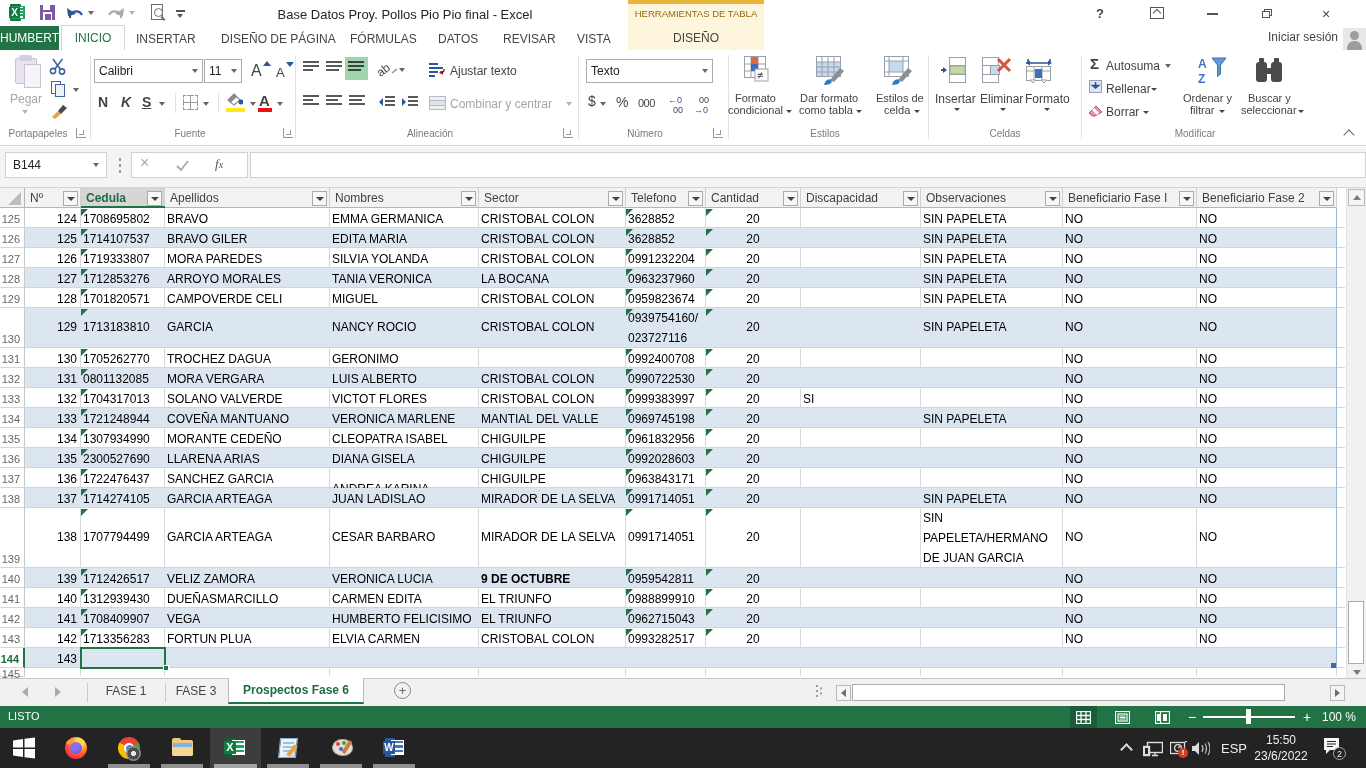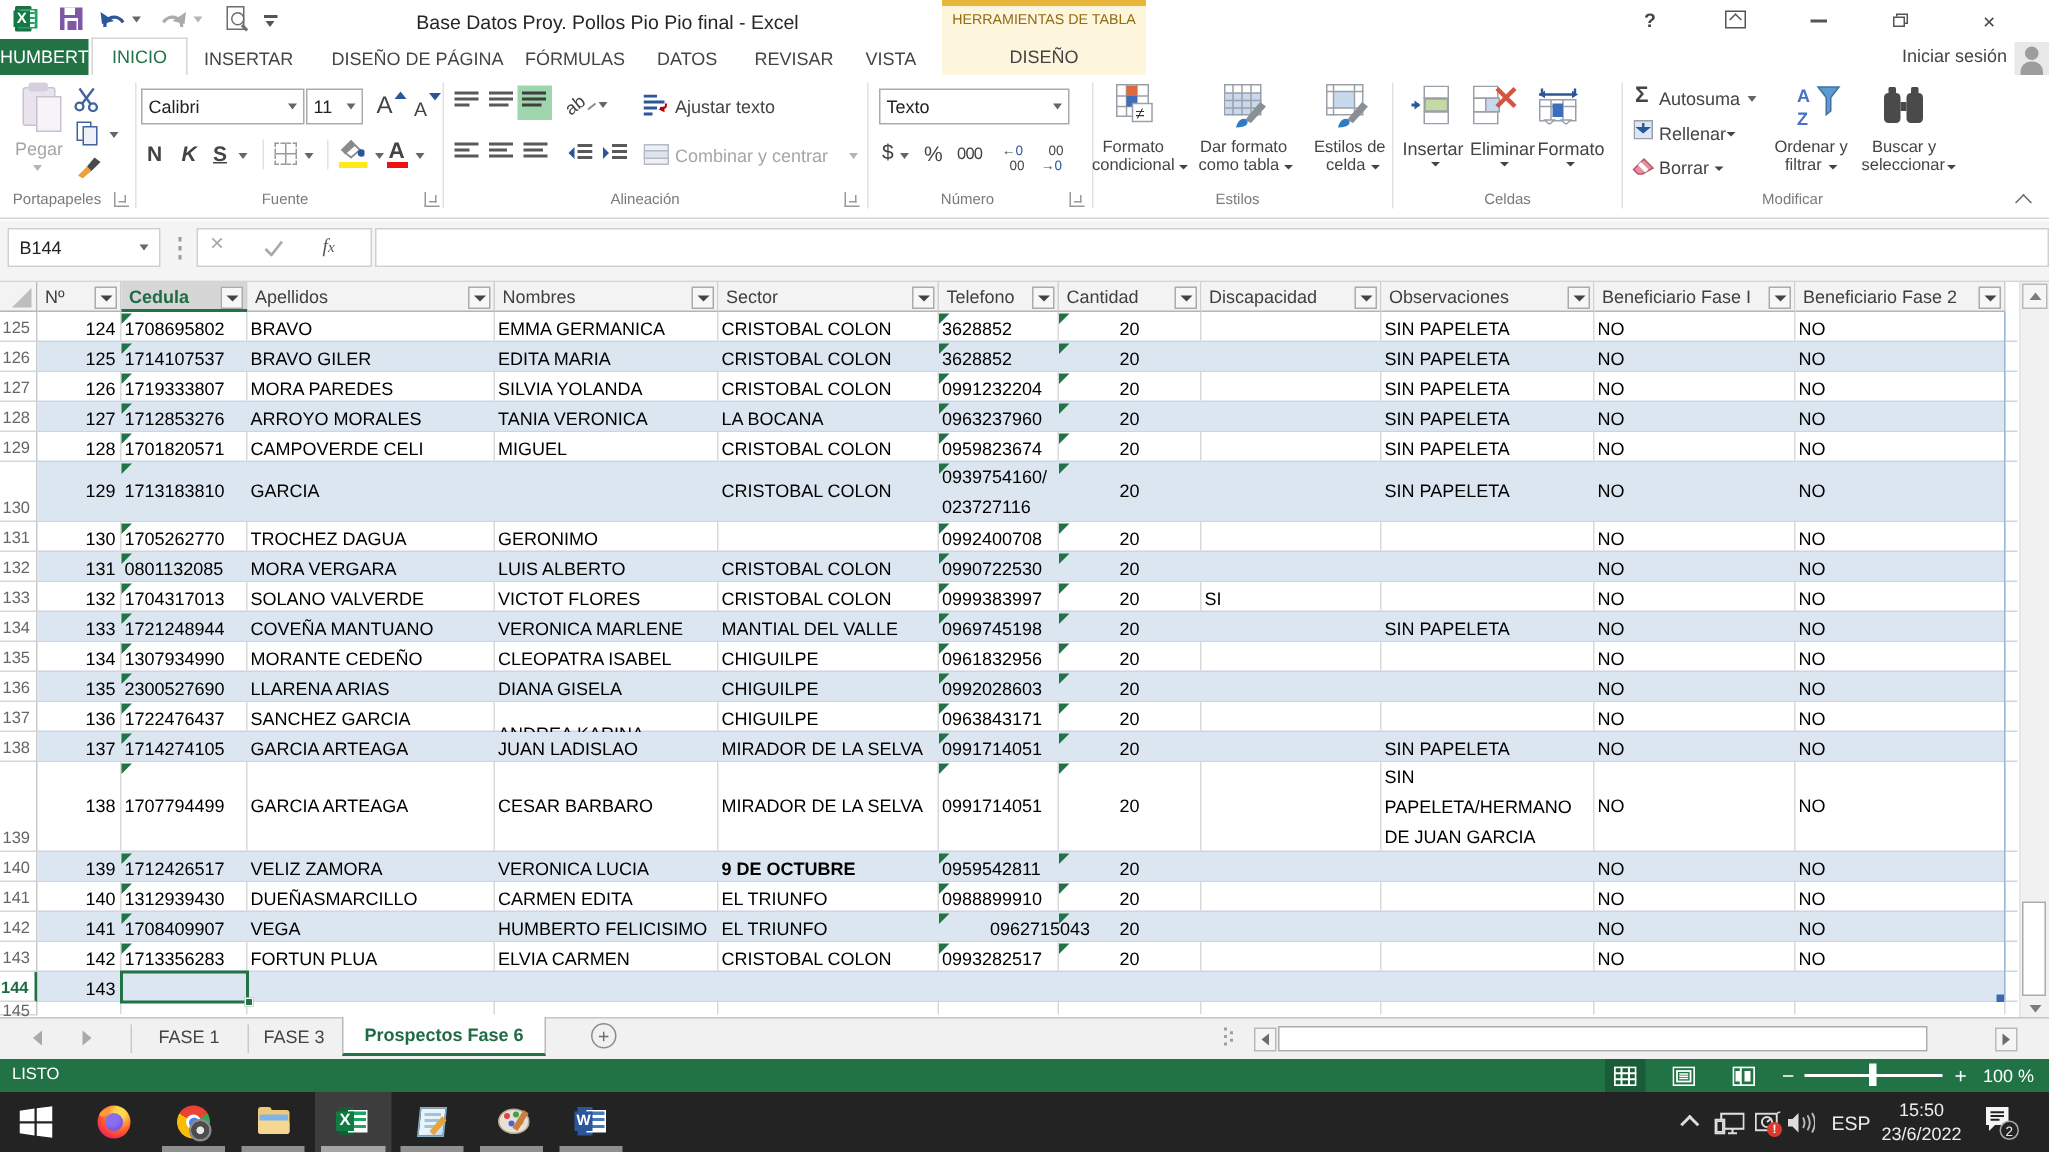--- a/index.html
+++ b/index.html
@@ -552,20 +552,21 @@
 <div class="gl" style="left:626px;top:289px"></div>
 <div class="gl" style="left:706px;top:289px"></div>
 <div class="rowhdr" style="left:0;top:308px;width:25px;height:40px;">
       <span style="line-height:16px">130</span>
     </div>
 <div class="a" style="left:25px;top:308px;width:1312px;height:39px;background:#dce6f1"></div>
 <div class="a" style="left:25px;top:347px;width:1320px;height:1px;background:#c8d6e8"></div>
 <div class="cell r" style="left:25px;top:308px;width:55px;height:39px;padding-right:3px;align-items:center;">129</div>
 <div class="cell" style="left:81px;top:308px;width:83px;height:39px;padding-left:2px;align-items:center;">1713183810</div>
 <div class="cell" style="left:165px;top:308px;width:164px;height:39px;padding-left:2px;align-items:center;">GARCIA</div>
+<div class="cell" style="left:330px;top:308px;width:148px;height:39px;padding-left:2px;align-items:center;">NANCY ROCIO</div>
 <div class="cell" style="left:479px;top:308px;width:146px;height:39px;padding-left:2px;align-items:center;">CRISTOBAL COLON</div>
 <div class="cell" style="left:626px;top:308px;width:79px;height:39px;padding-left:2px;align-items:center;line-height:20px">
       <span>0939754160/<br>023727116</span>
     </div>
 <div class="cell ce" style="left:706px;top:308px;width:94px;height:39px;;align-items:center;">20</div>
 <div class="cell" style="left:921px;top:308px;width:141px;height:39px;padding-left:2px;align-items:center;">SIN PAPELETA</div>
 <div class="cell" style="left:1063px;top:308px;width:133px;height:39px;padding-left:2px;align-items:center;">NO</div>
 <div class="cell" style="left:1197px;top:308px;width:139px;height:39px;padding-left:2px;align-items:center;">NO</div>
 <div class="gl" style="left:81px;top:309px"></div>
 <div class="gl" style="left:626px;top:309px"></div>
@@ -825,21 +826,21 @@
 <div class="rowhdr" style="left:0;top:608px;width:25px;height:20px;">
       <span style="line-height:16px">142</span>
     </div>
 <div class="a" style="left:25px;top:608px;width:1312px;height:19px;background:#dce6f1"></div>
 <div class="a" style="left:25px;top:627px;width:1320px;height:1px;background:#c8d6e8"></div>
 <div class="cell r" style="left:25px;top:608px;width:55px;height:19px;padding-right:3px;">141</div>
 <div class="cell" style="left:81px;top:608px;width:83px;height:19px;padding-left:2px;">1708409907</div>
 <div class="cell" style="left:165px;top:608px;width:164px;height:19px;padding-left:2px;">VEGA</div>
 <div class="cell" style="left:330px;top:608px;width:148px;height:19px;padding-left:2px;">HUMBERTO FELICISIMO</div>
 <div class="cell" style="left:479px;top:608px;width:146px;height:19px;padding-left:2px;">EL TRIUNFO</div>
-<div class="cell" style="left:626px;top:608px;width:79px;height:19px;padding-left:2px;margin-left:32px;">0962715043</div>
+<div class="cell" style="left:626px;top:608px;width:79px;height:19px;padding-left:2px;">0962715043</div>
 <div class="cell ce" style="left:706px;top:608px;width:94px;height:19px;;">20</div>
 <div class="cell" style="left:1063px;top:608px;width:133px;height:19px;padding-left:2px;">NO</div>
 <div class="cell" style="left:1197px;top:608px;width:139px;height:19px;padding-left:2px;">NO</div>
 <div class="gl" style="left:81px;top:609px"></div>
 <div class="gl" style="left:626px;top:609px"></div>
 <div class="gl" style="left:706px;top:609px"></div>
 <div class="rowhdr" style="left:0;top:628px;width:25px;height:20px;">
       <span style="line-height:16px">143</span>
     </div>
 <div class="a" style="left:25px;top:647px;width:1320px;height:1px;background:#c8d6e8"></div>

